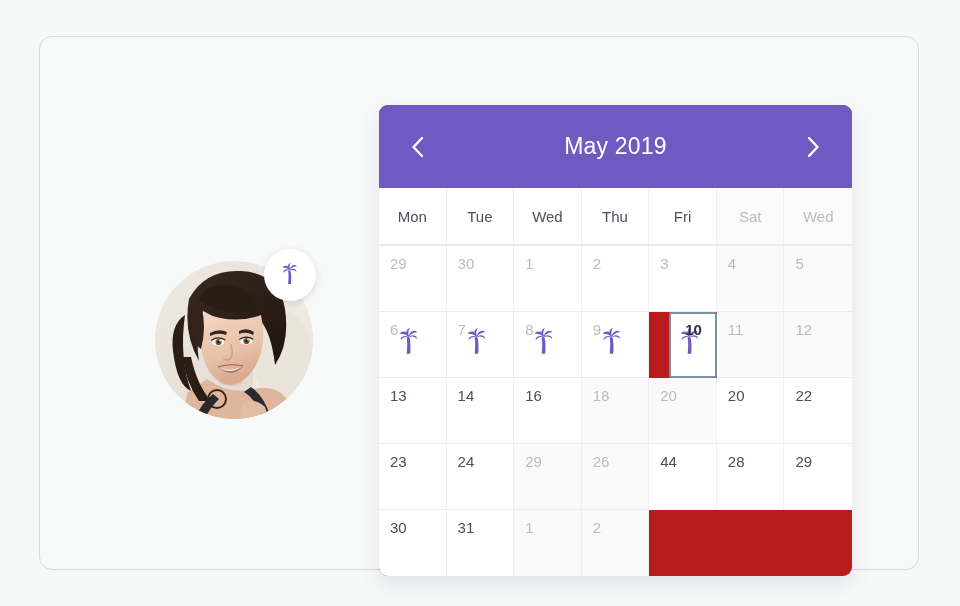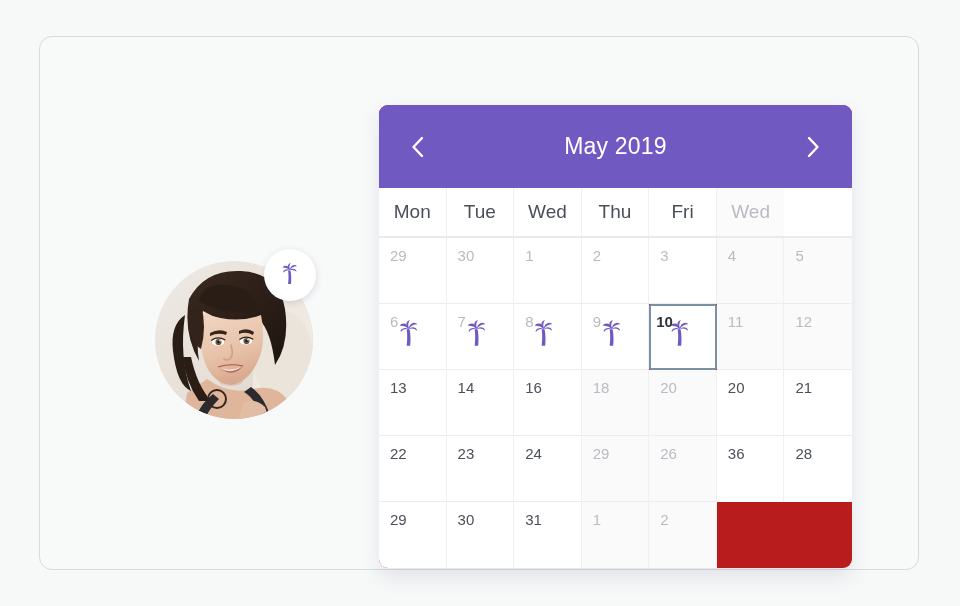--- a/index.html
+++ b/index.html
@@ -103,25 +103,25 @@
   .nav-chevron svg { display: block; }
 
   
   #weekday-row {
     display: grid;
     grid-template-columns: repeat(7, 1fr);
     border-bottom: 2px solid #eaeaee;
     background: #ffffff;
   }
   .weekday-cell {
-    height: 48px;
+    height: 56px;
     display: flex;
     align-items: center;
     justify-content: center;
-    font-size: 19px;
+    font-size: 15px;
     color: #4b4f58;
     border-right: 1px solid #f0f0f3;
     box-sizing: border-box;
   }
   .weekday-cell:last-child { border-right: none; }
   .weekday-cell.weekend {
     color: #b9bbc2;
     background: #fbfbfc;
   }
 
@@ -155,21 +155,22 @@
   .day-cell.muted .day-num { color: #b9bbc2; }
   .day-cell.weekend .day-num { color: #b9bbc2; }
   .day-cell.selected .day-num {
     font-weight: bold;
     color: #2f333b;
   }
 
   .day-cell.selected {
     border: 2px solid #7b90a3;
     border-radius: 2px;
-    padding: 7px 0 0 5px;
+    padding: 7px 0 0 14px;
+    margin-left: 20px;
   }
 
   .palm-wrap {
     position: absolute;
     left: 50%;
     top: 50%;
     transform: translate(-50%, -48%);
     width: 40px;
     height: 40px;
     z-index: 1;
@@ -290,20 +291,21 @@
         </span>
       </div>
     </div>
 
     <div id="weekday-row">
         <div class="weekday-cell">Mon</div>
         <div class="weekday-cell">Tue</div>
         <div class="weekday-cell">Wed</div>
         <div class="weekday-cell">Thu</div>
         <div class="weekday-cell">Fri</div>
+        <div class="weekday-cell weekend">Sat</div>
         <div class="weekday-cell weekend">Wed</div>
       </div>
 
     <div id="day-grid">
         <div class="day-cell muted"><span class="day-num">29</span></div>
         <div class="day-cell muted"><span class="day-num">30</span></div>
         <div class="day-cell muted"><span class="day-num">1</span></div>
         <div class="day-cell muted"><span class="day-num">2</span></div>
         <div class="day-cell muted"><span class="day-num">3</span></div>
         <div class="day-cell muted weekend"><span class="day-num">4</span></div>
@@ -369,27 +371,26 @@
             </svg>
           </span><span class="day-num">10</span></div>
         <div class="day-cell muted weekend"><span class="day-num">11</span></div>
         <div class="day-cell muted weekend"><span class="day-num">12</span></div>
         <div class="day-cell"><span class="day-num">13</span></div>
         <div class="day-cell"><span class="day-num">14</span></div>
         <div class="day-cell"><span class="day-num">16</span></div>
         <div class="day-cell muted weekend"><span class="day-num">18</span></div>
         <div class="day-cell muted weekend"><span class="day-num">20</span></div>
         <div class="day-cell"><span class="day-num">20</span></div>
-        <div class="day-cell"><span class="day-num">21</span></div>
         <div class="day-cell"><span class="day-num">22</span></div>
         <div class="day-cell"><span class="day-num">23</span></div>
         <div class="day-cell"><span class="day-num">24</span></div>
         <div class="day-cell muted weekend"><span class="day-num">29</span></div>
         <div class="day-cell muted weekend"><span class="day-num">26</span></div>
-        <div class="day-cell day-grid-lastrow"><span class="day-num">36</span></div>
+        <div class="day-cell day-grid-lastrow"><span class="day-num">44</span></div>
         <div class="day-cell day-grid-lastrow"><span class="day-num">28</span></div>
         <div class="day-cell day-grid-lastrow"><span class="day-num">29</span></div>
         <div class="day-cell day-grid-lastrow"><span class="day-num">30</span></div>
         <div class="day-cell day-grid-lastrow"><span class="day-num">31</span></div>
         <div class="day-cell muted weekend day-grid-lastrow"><span class="day-num">1</span></div>
         <div class="day-cell muted weekend day-grid-lastrow"><span class="day-num">2</span></div>
       </div>
 
   </div>
 </div>

